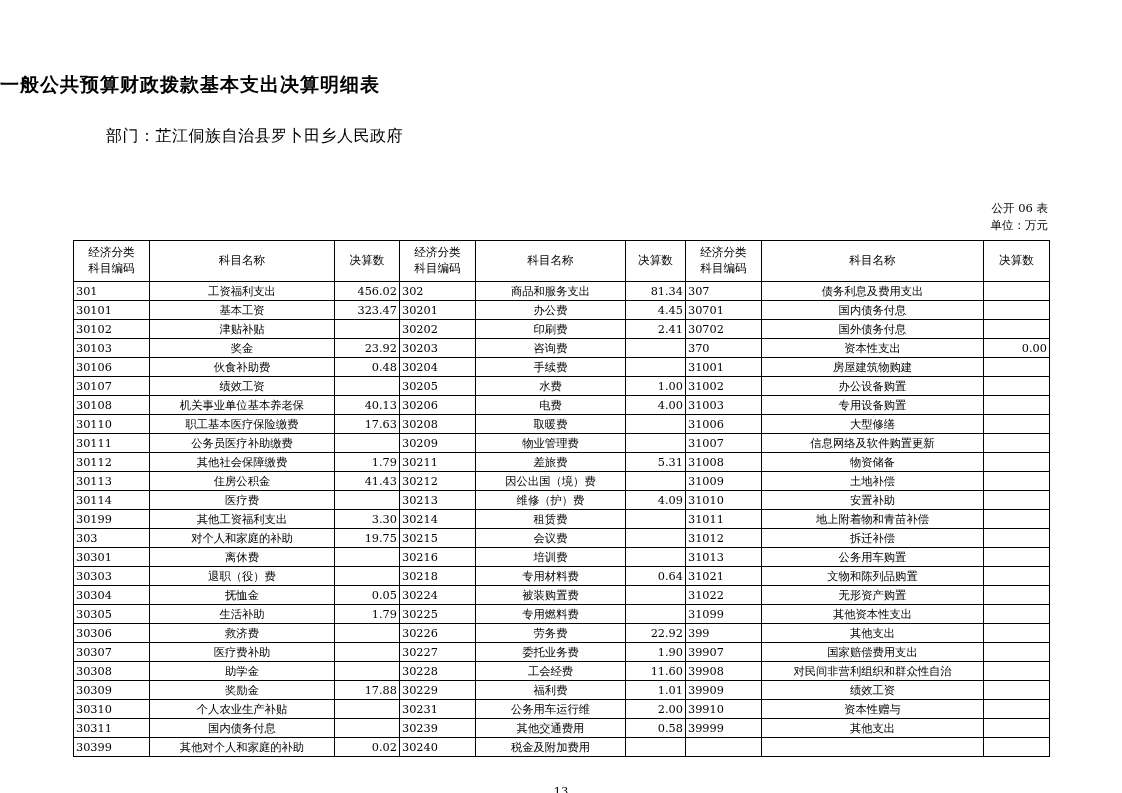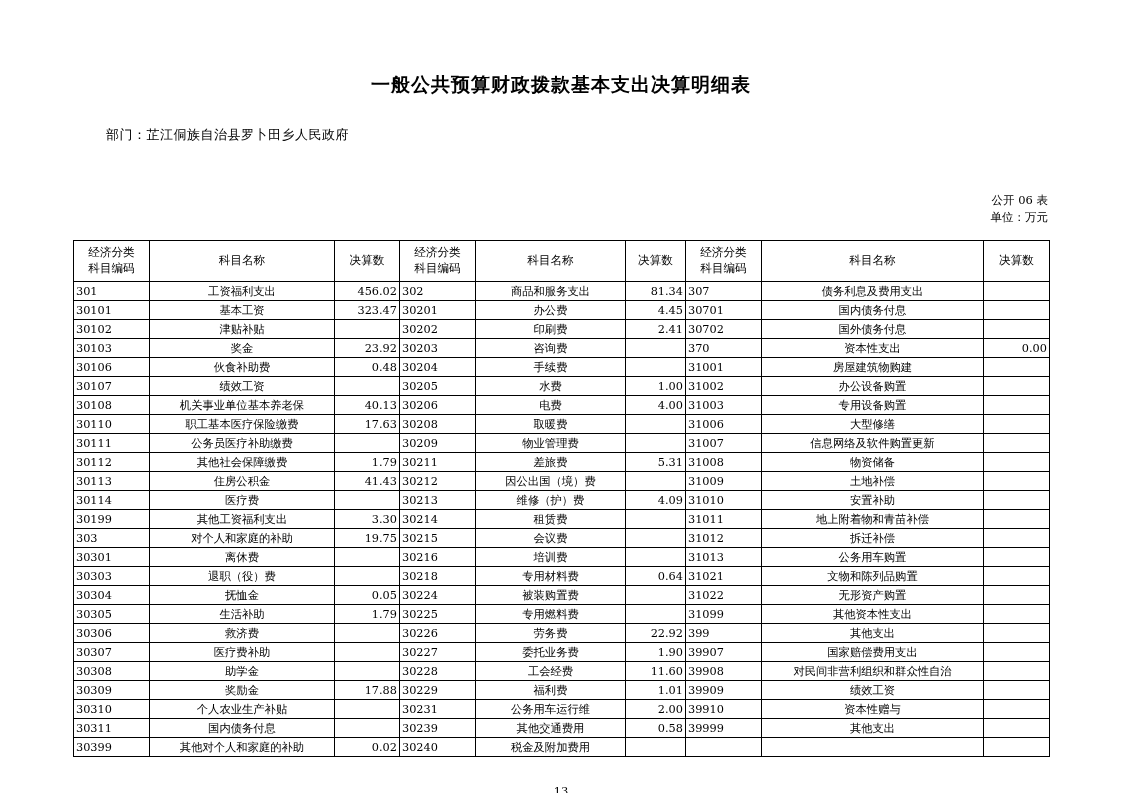--- a/index.html
+++ b/index.html
@@ -14,37 +14,36 @@
     color: #000000;
     overflow: hidden;
   }
   .page {
     position: relative;
     width: 1122px;
     height: 793px;
     box-sizing: border-box;
   }
   .doc-title {
-    text-align: center;
     font-size: 19px;
     font-weight: bold;
     letter-spacing: 1px;
     margin-top: 72px;
     font-family: "DejaVu Serif", serif;
   }
   .dept-line {
     margin-top: 28px;
     padding-left: 106px;
-    font-size: 13px;
+    font-size: 16px;
     letter-spacing: 0.5px;
   }
   .meta-right {
     position: absolute;
     right: 74px;
-    top: 120px;
+    top: 128px;
     text-align: right;
     font-size: 11.5px;
     line-height: 1.5;
   }
   table.main {
     position: absolute;
     left: 73px;
     top: 168px;
     width: 976px;
     border-collapse: collapse;

